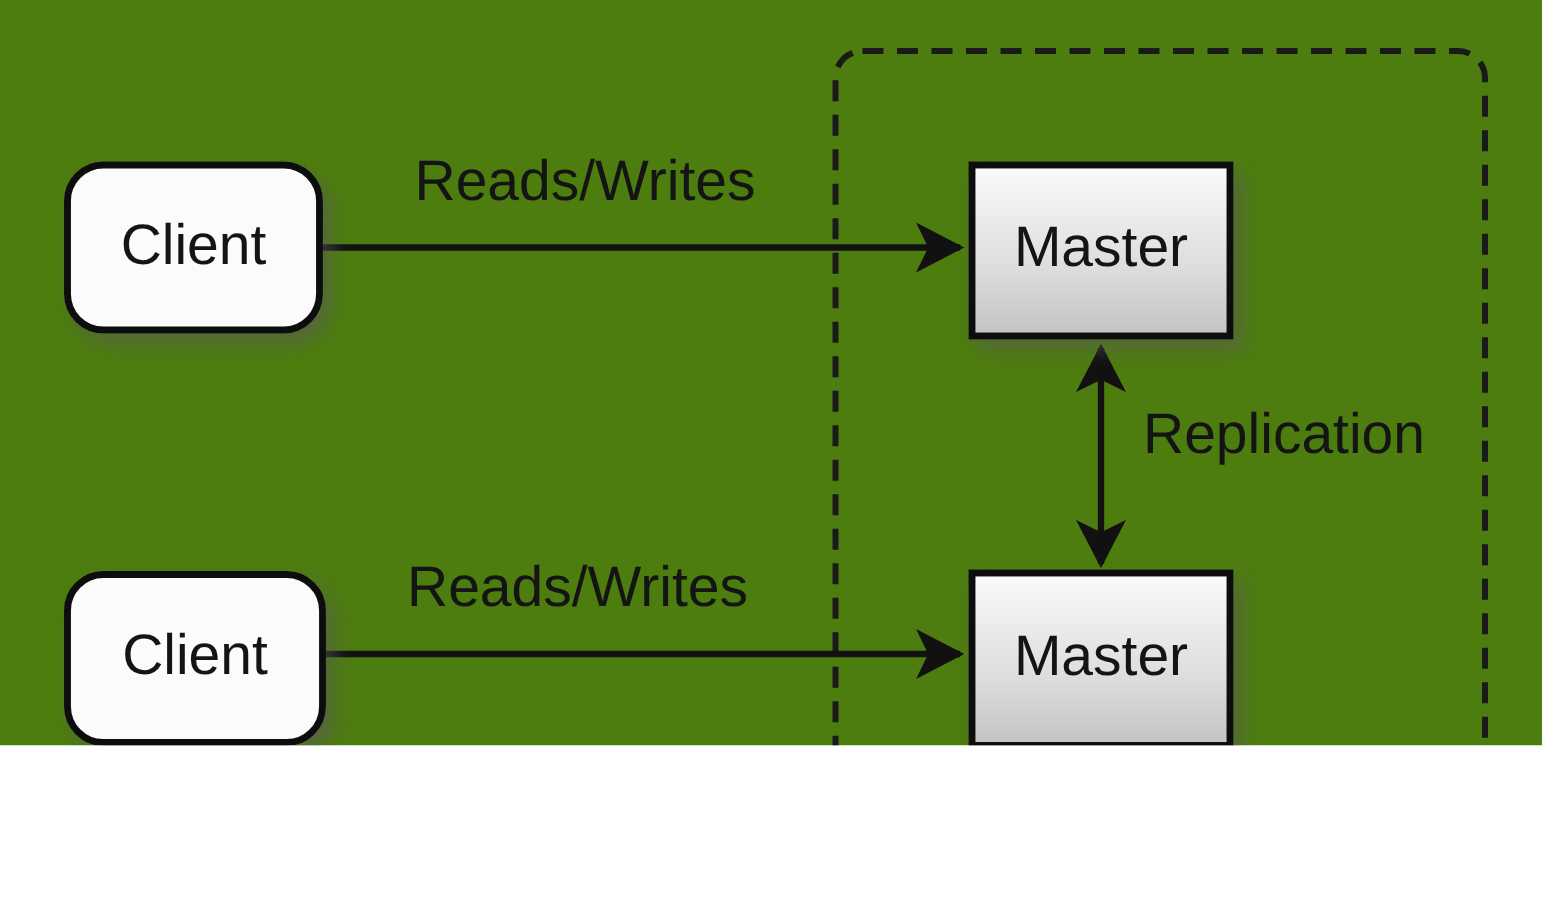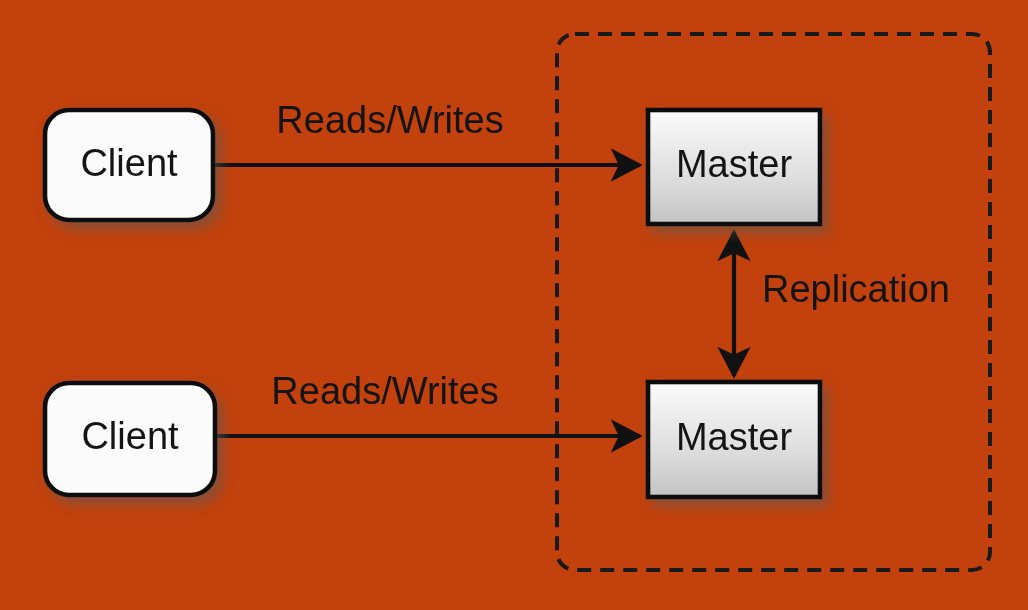--- a/index.html
+++ b/index.html
@@ -7,22 +7,22 @@
     margin: 0;
     padding: 0;
     background: #ffffff;
   }
   body {
     font-family: "Liberation Sans", sans-serif;
   }
   #stage {
     position: relative;
     width: 1028px;
-    height: 610px;
-    background: #c2410c;
+    height: 497px;
+    background: #4d7c0f;
     overflow: hidden;
   }
   #diagram-svg {
     position: absolute;
     left: 0;
     top: 0;
     width: 1028px;
     height: 610px;
     display: block;
   }

